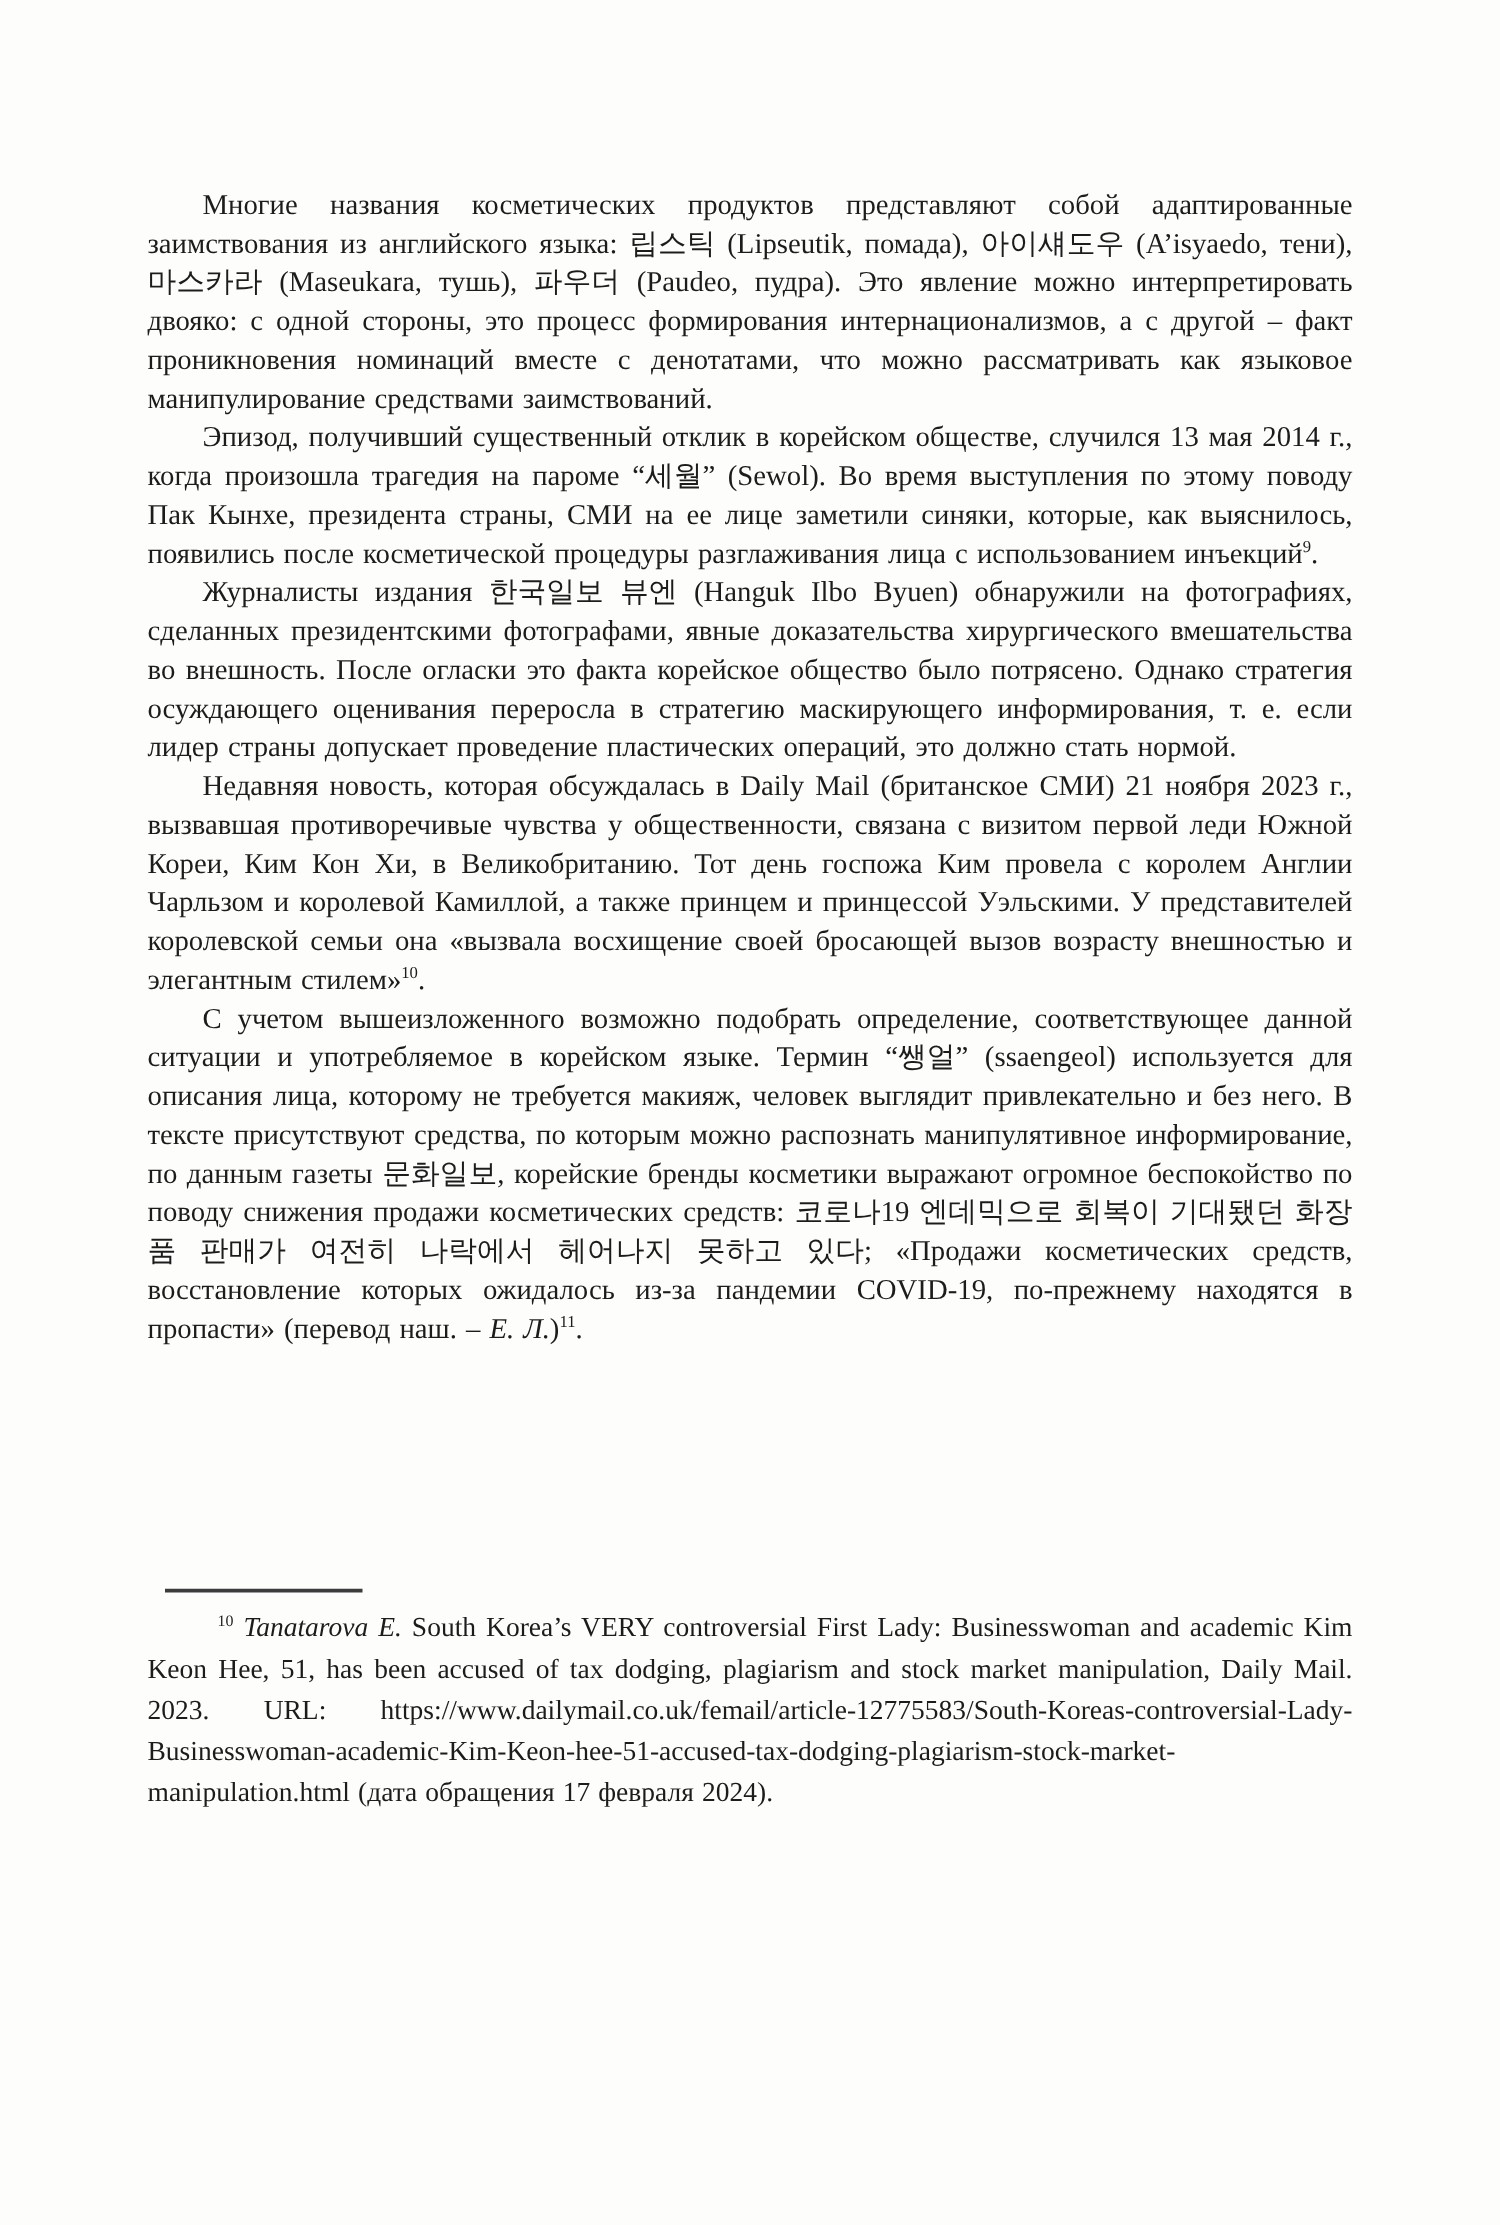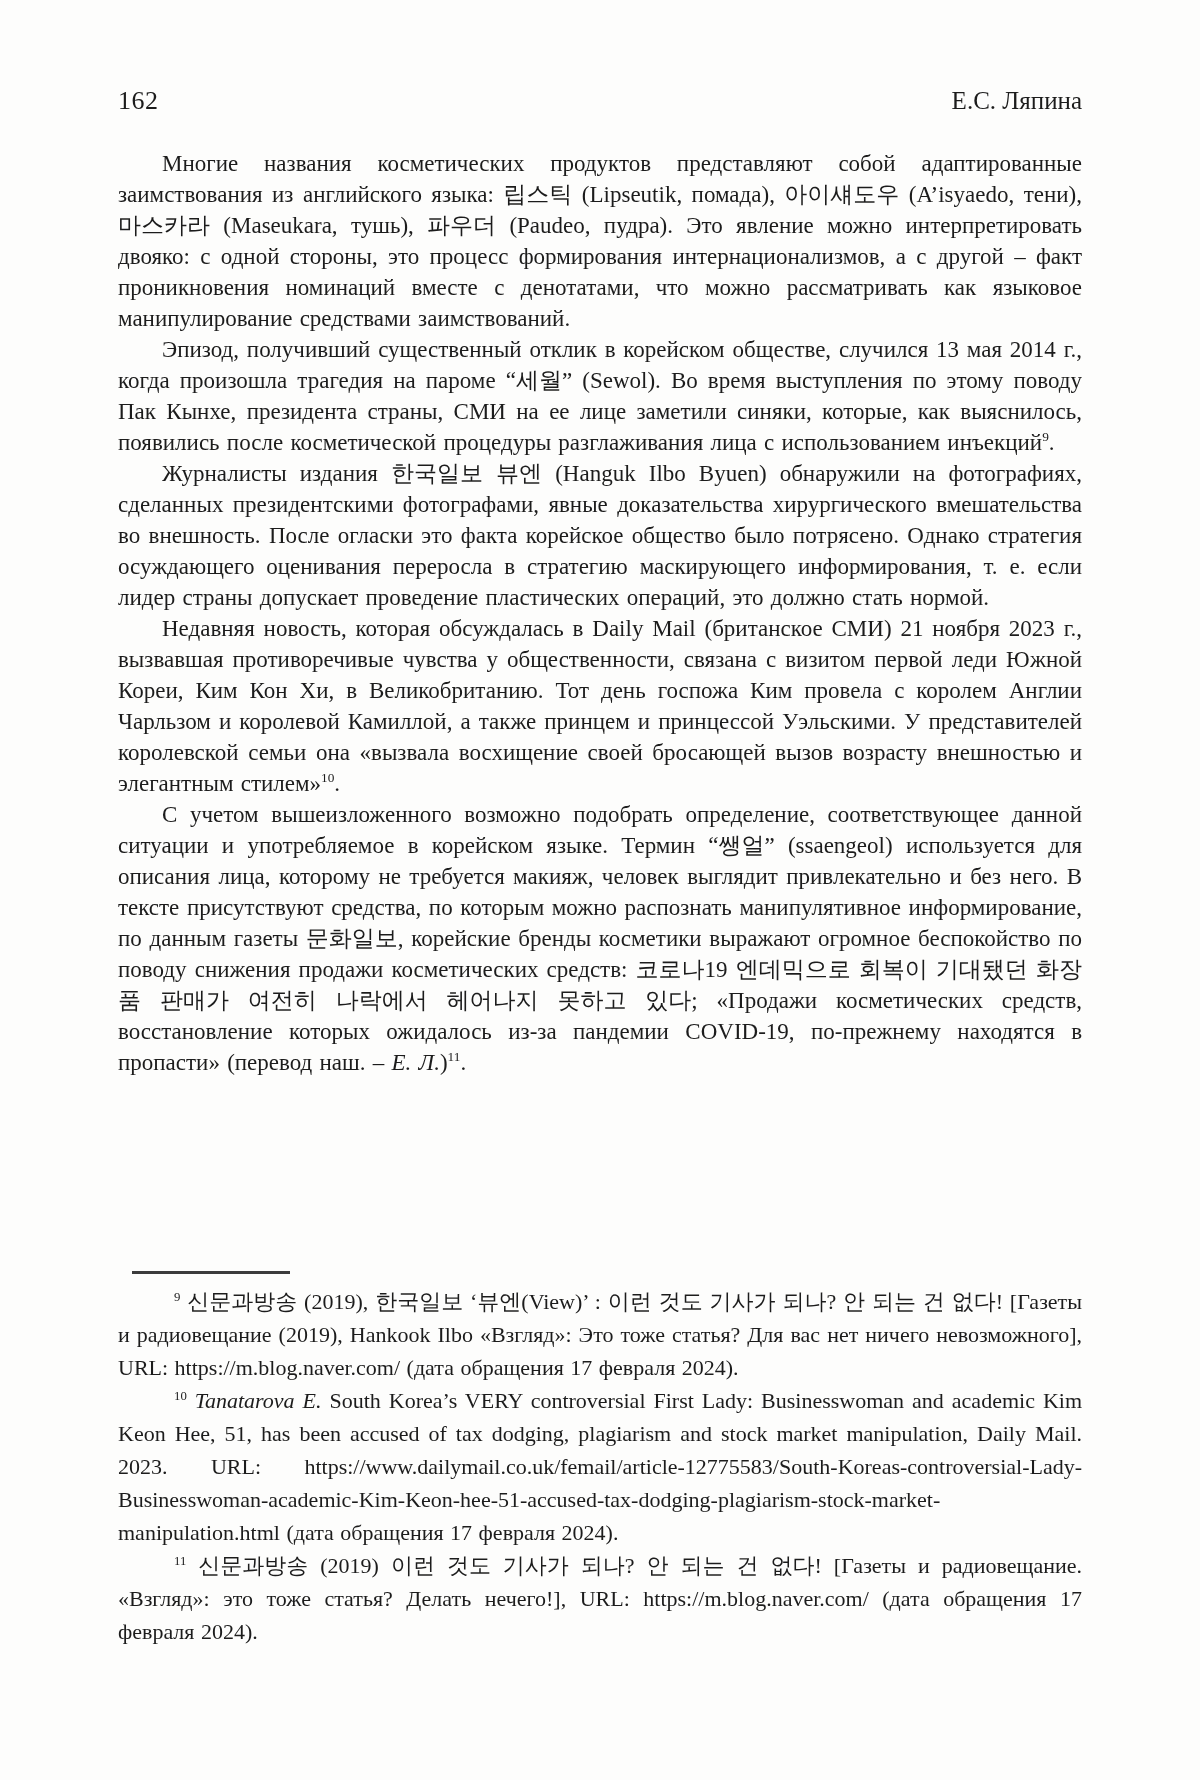--- a/index.html
+++ b/index.html
@@ -76,34 +76,28 @@
     top: 1664px;
     font-size: 21px;
     white-space: nowrap;
   }
 </style>
 </head>
 <body>
 
 <div class="page">
 
-  <header class="page-header">
-    <span class="page-number">162</span>
-    <span class="author-name">Е.С. Ляпина</span>
-  </header>
 
   <main class="article-body">
     <p class="body-para"><span>Многие названия косметических продуктов представляют собой адаптированные заимствования из английского языка: 립스틱 (Lipseutik, помада), 아이섀도우 (A’isyaedo, тени), 마스카라 (Maseukara, тушь), 파우더 (Paudeo, пудра). Это явление можно интерпретировать двояко: с одной стороны, это процесс формирования интернационализмов, а с другой – факт проникновения номинаций вместе с денотатами, что можно рассматривать как языковое манипулирование средствами заимствований.</span></p>
     <p class="body-para"><span>Эпизод, получивший существенный отклик в корейском обществе, случился 13 мая 2014 г., когда произошла трагедия на пароме “세월” (Sewol). Во время выступления по этому поводу Пак Кынхе, президента страны, СМИ на ее лице заметили синяки, которые, как выяснилось, появились после косметической процедуры разглаживания лица с использованием инъекций</span><sup>9</sup><span>.</span></p>
     <p class="body-para"><span>Журналисты издания 한국일보 뷰엔 (Hanguk Ilbo Byuen) обнаружили на фотографиях, сделанных президентскими фотографами, явные доказательства хирургического вмешательства во внешность. После огласки это факта корейское общество было потрясено. Однако стратегия осуждающего оценивания переросла в стратегию маскирующего информирования, т. е. если лидер страны допускает проведение пластических операций, это должно стать нормой.</span></p>
     <p class="body-para"><span>Недавняя новость, которая обсуждалась в Daily Mail (британское СМИ) 21 ноября 2023 г., вызвавшая противоречивые чувства у общественности, связана с визитом первой леди Южной Кореи, Ким Кон Хи, в Великобританию. Тот день госпожа Ким провела с королем Англии Чарльзом и королевой Камиллой, а также принцем и принцессой Уэльскими. У представителей королевской семьи она «вызвала восхищение своей бросающей вызов возрасту внешностью и элегантным стилем»</span><sup>10</sup><span>.</span></p>
     <p class="body-para"><span>С учетом вышеизложенного возможно подобрать определение, соответствующее данной ситуации и употребляемое в корейском языке. Термин “쌩얼” (ssaengeol) используется для описания лица, которому не требуется макияж, человек выглядит привлекательно и без него. В тексте присутствуют средства, по которым можно распознать манипулятивное информирование, по данным газеты 문화일보, корейские бренды косметики выражают огромное беспокойство по поводу снижения продажи косметических средств: 코로나19 엔데믹으로 회복이 기대됐던 화장품 판매가 여전히 나락에서 헤어나지 못하고 있다; «Продажи косметических средств, восстановление которых ожидалось из-за пандемии COVID-19, по-прежнему находятся в пропасти» (перевод наш. – </span><span class="it">Е. Л.</span><span>)</span><sup>11</sup><span>.</span></p>
   </main>
 
   <section class="footnotes">
     <hr class="footnote-rule">
-    <p class="footnote"><sup>9</sup><span> 신문과방송 (2019), 한국일보 ‘뷰엔(View)’ : 이런 것도 기사가 되나? 안 되는 건 없다! [Газеты и радиовещание (2019), Hankook Ilbo «Взгляд»: Это тоже статья? Для вас нет ничего невозможного], URL: https://m.blog.naver.com/ (дата обращения 17 февраля 2024).</span></p>
     <p class="footnote"><sup>10</sup><span> </span><span class="it">Tanatarova E.</span><span> South Korea’s VERY controversial First Lady: Businesswoman and academic Kim Keon Hee, 51, has been accused of tax dodging, plagiarism and stock market manipulation, Daily Mail. 2023. URL: https://www.dailymail.co.uk/femail/article-12775583/South-Koreas-controversial-Lady-Businesswoman-academic-Kim-Keon-hee-51-accused-tax-dodging-plagiarism-stock-market-manipulation.html (дата обращения 17 февраля 2024).</span></p>
-    <p class="footnote"><sup>11</sup><span> 신문과방송 (2019) 이런 것도 기사가 되나? 안 되는 건 없다! [Газеты и радиовещание. «Взгляд»: это тоже статья? Делать нечего!], URL: https://m.blog.naver.com/ (дата обращения 17 февраля 2024).</span></p>
   </section>
 
 
 </div>
 
 </body></html>

